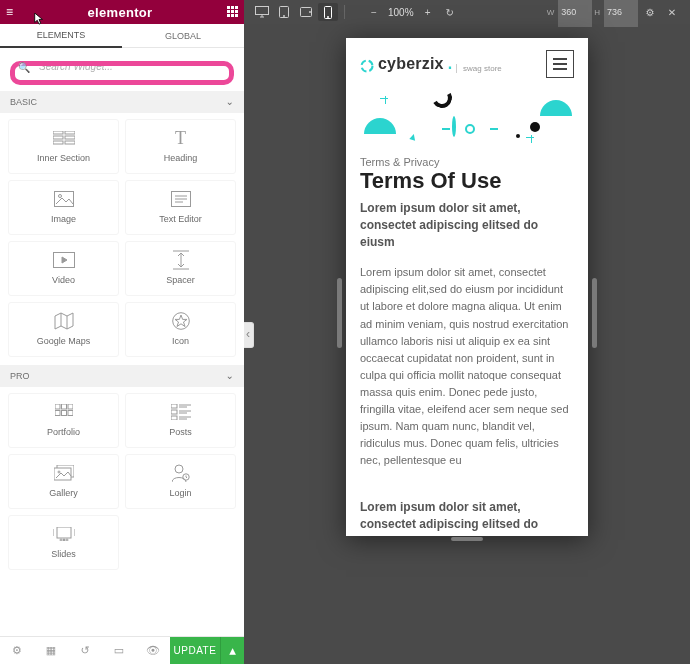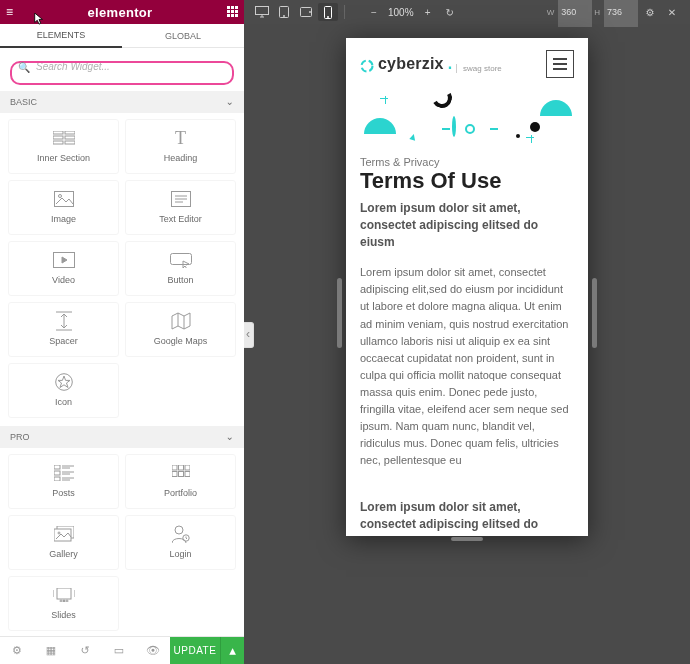--- a/index.html
+++ b/index.html
@@ -15,21 +15,21 @@
     .panel-header .title { font-weight:700; font-size:13px; letter-spacing:.3px;}
     .panel-header .grid-icon { display:inline-block; font-size:10px; cursor:pointer;}
     .cursor-dummy { position:absolute; left:34px; top:11px; width:10px; height:12px; pointer-events:none;}
     .cursor-dummy svg { width:10px; height:12px;}
     
     .tabs { height:24px; display:flex; background:#fff;}
     .tab { flex:1; font-size:9px; color:#6f6f6f; display:flex; align-items:center; justify-content:center; cursor:pointer; border-bottom:1px solid #e6e6e6;}
     .tab.active { color:#555; border-bottom:2px solid #3a3a3a;}
     
     .search-wrap { padding:8px 10px 6px;}
-    .search { width:100%; height:24px; border:2px solid #ec4899; border-radius:10px; font-size:10px; padding:0 8px 12px 24px; color:#555; background:transparent;}
+    .search { width:100%; height:24px; border:5px solid #ec4899; border-radius:10px; font-size:10px; padding:0 8px 12px 24px; color:#555; background:transparent;}
     .search-wrap { position:relative;}
     .search-wrap .sicon { position:absolute; left:18px; top:14px; font-size:10px; color:#b1b1b1;}
     .search::placeholder{ color:#b1b1b1; font-style:italic;}
     
     .cat-head { height:22px; background:#f1f1f1; display:flex; align-items:center; justify-content:space-between; padding:0 10px; font-size:9px; color:#6f6f6f; cursor:pointer;}
     .cat-head .chev { font-size:10px;}
     
     .widgets { flex:1; overflow:auto; padding:6px 8px 0; }
     .widgets::-webkit-scrollbar{width:0;}
     .wgrid { display:grid; grid-template-columns:1fr 1fr; gap:6px; margin-bottom:8px;}
@@ -199,30 +199,20 @@
           <span class="ico">
             <svg width="22" height="16" viewBox="0 0 22 16" fill="none" stroke="#9a9a9a">
                 <rect x="0.5" y="0.5" width="21" height="15"></rect>
                 <path d="M9 5 L14 8 L9 11 Z" fill="#9a9a9a"></path>
               </svg>
           </span>
           <span class="lbl">Video</span>
         </div>
         <div class="widget">
           <span class="ico">
-            <svg width="22" height="16" viewBox="0 0 22 16" fill="none" stroke="#9a9a9a">
-                <rect x="0.5" y="1.5" width="21" height="11" rx="2"></rect>
-                <path d="M13 9 L13 16 L15 14 L17 17" stroke="#9a9a9a"></path>
-                <path d="M13 9 L19 12 L16 13" stroke="#9a9a9a"></path>
-              </svg>
-          </span>
-          <span class="lbl">Button</span>
-        </div>
-        <div class="widget">
-          <span class="ico">
             <svg width="16" height="20" viewBox="0 0 16 20" fill="none" stroke="#9a9a9a">
                 <line x1="0" y1="1" x2="16" y2="1"></line>
                 <line x1="0" y1="19" x2="16" y2="19"></line>
                 <line x1="8" y1="3" x2="8" y2="17"></line>
                 <path d="M5 6 L8 3 L11 6"></path>
                 <path d="M5 14 L8 17 L11 14"></path>
               </svg>
           </span>
           <span class="lbl">Spacer</span>
         </div>
@@ -246,48 +236,48 @@
           <span class="lbl">Icon</span>
         </div>
       </div>
 
       <div class="cat-head" style="margin:0 -8px 6px;">
         <span>PRO</span>
         <span class="chev">⌄</span>
       </div>
 
       <div class="wgrid">
+        <div class="widget">
+          <span class="ico">
+            <svg width="18" height="16" viewBox="0 0 18 16" fill="none" stroke="#9a9a9a">
+                <rect x="0" y="0" width="5" height="5"></rect>
+                <rect x="6.5" y="0" width="5" height="5"></rect>
+                <rect x="13" y="0" width="5" height="5"></rect>
+                <rect x="0" y="6.5" width="5" height="5"></rect>
+                <rect x="6.5" y="6.5" width="5" height="5"></rect>
+                <rect x="13" y="6.5" width="5" height="5"></rect>
+              </svg>
+          </span>
+          <span class="lbl">Portfolio</span>
+        </div>
         <div class="widget">
           <span class="ico">
             <svg width="20" height="16" viewBox="0 0 20 16" fill="none" stroke="#9a9a9a">
                 <rect x="0" y="0" width="6" height="4"></rect>
                 <line x1="8" y1="1" x2="20" y2="1"></line>
                 <line x1="8" y1="3" x2="16" y2="3"></line>
                 <rect x="0" y="6" width="6" height="4"></rect>
                 <line x1="8" y1="7" x2="20" y2="7"></line>
                 <line x1="8" y1="9" x2="16" y2="9"></line>
                 <rect x="0" y="12" width="6" height="4"></rect>
                 <line x1="8" y1="13" x2="20" y2="13"></line>
                 <line x1="8" y1="15" x2="16" y2="15"></line>
               </svg>
           </span>
           <span class="lbl">Posts</span>
-        </div>
-        <div class="widget">
-          <span class="ico">
-            <svg width="18" height="16" viewBox="0 0 18 16" fill="none" stroke="#9a9a9a">
-                <rect x="0" y="0" width="5" height="5"></rect>
-                <rect x="6.5" y="0" width="5" height="5"></rect>
-                <rect x="13" y="0" width="5" height="5"></rect>
-                <rect x="0" y="6.5" width="5" height="5"></rect>
-                <rect x="6.5" y="6.5" width="5" height="5"></rect>
-                <rect x="13" y="6.5" width="5" height="5"></rect>
-              </svg>
-          </span>
-          <span class="lbl">Portfolio</span>
         </div>
         <div class="widget">
           <span class="ico">
             <svg width="20" height="16" viewBox="0 0 20 16" fill="none" stroke="#9a9a9a">
                 <rect x="3" y="0" width="17" height="12"></rect>
                 <rect x="0" y="3" width="17" height="12" fill="#fff"></rect>
                 <circle cx="5" cy="7" r="1"></circle>
                 <path d="M2 13 L7 8 L10 11 L14 7 L17 11"></path>
               </svg>
           </span>

